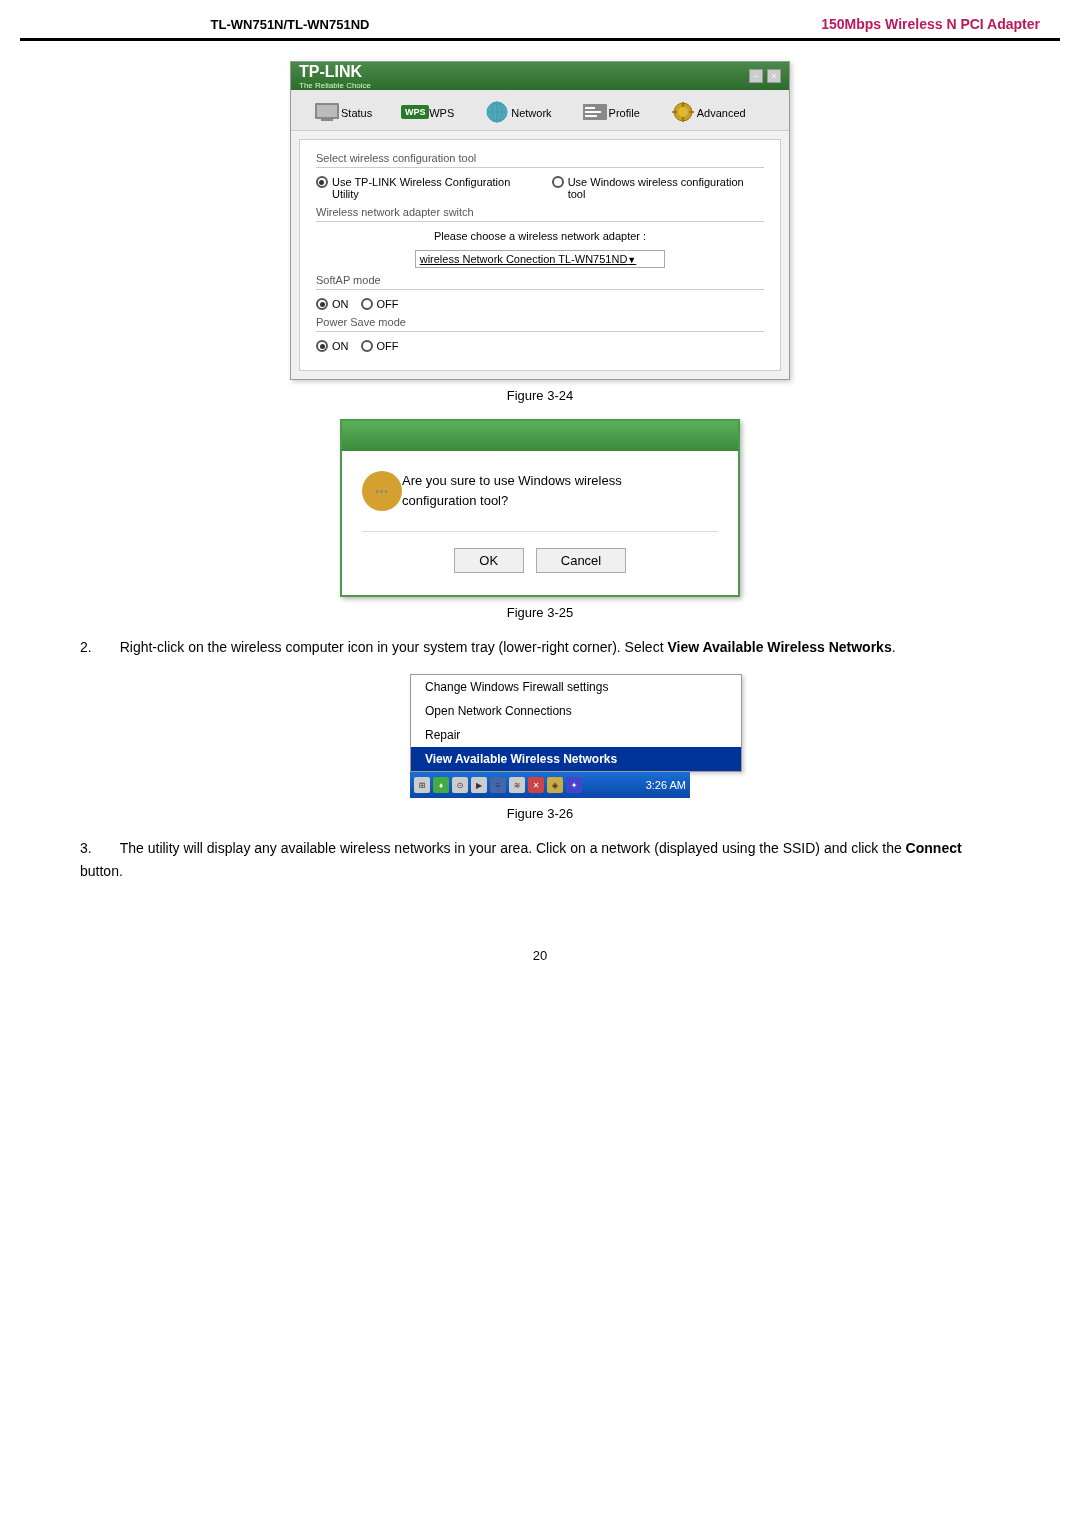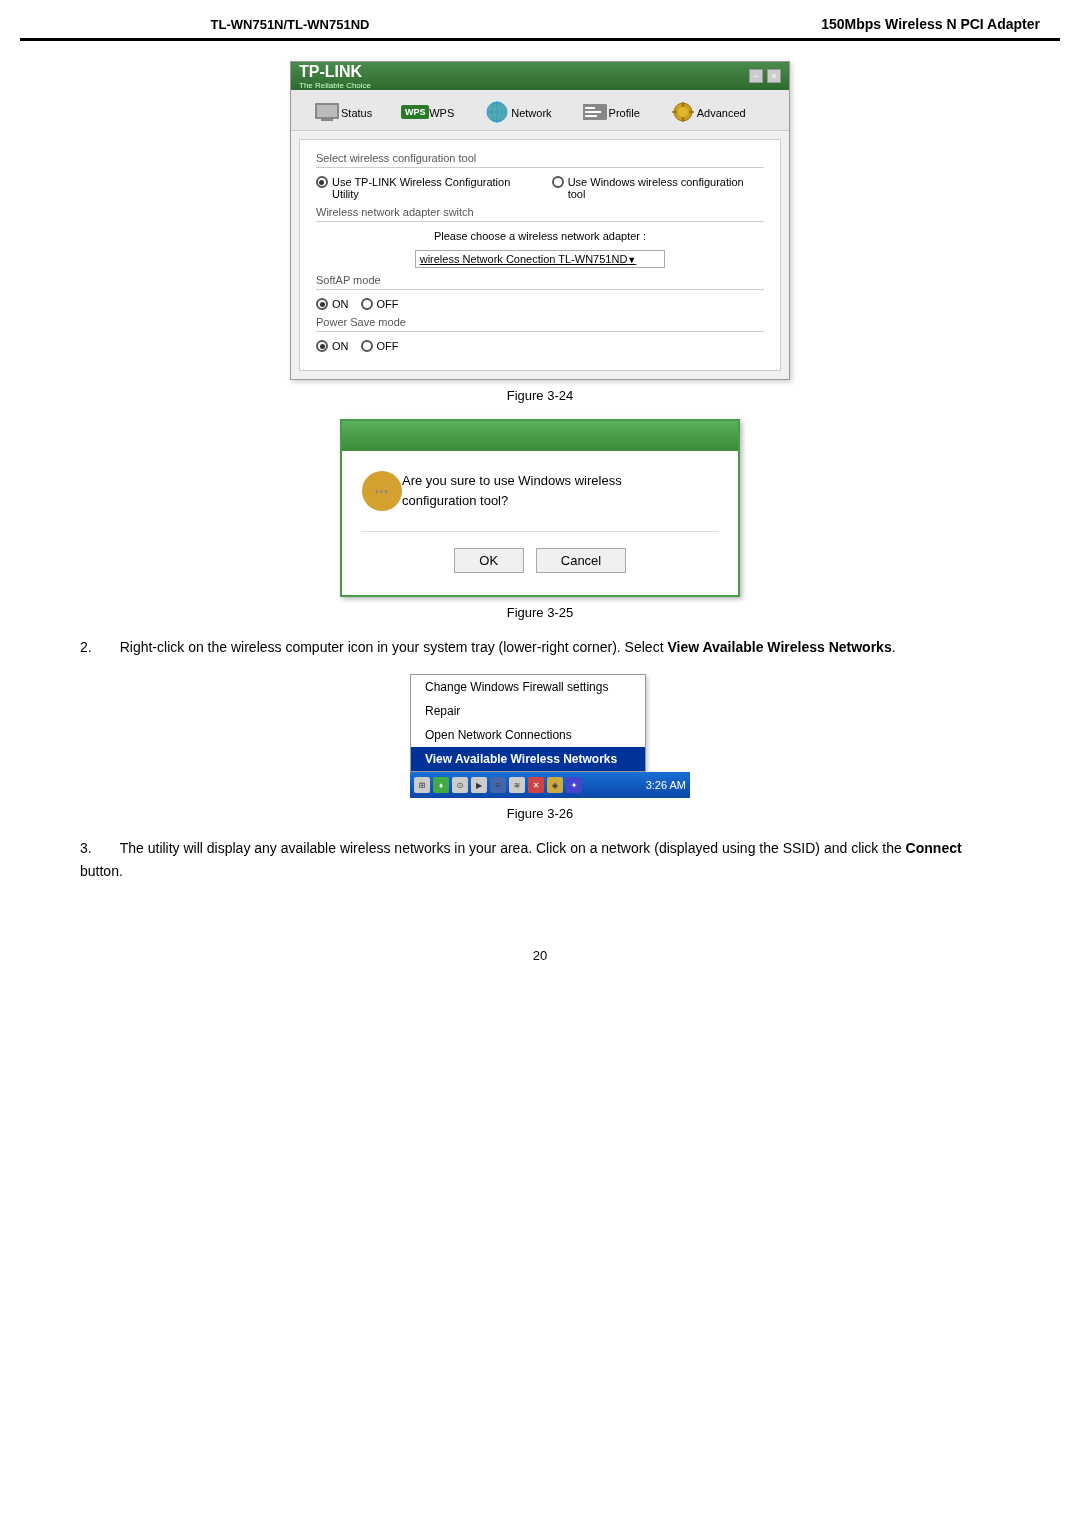--- a/index.html
+++ b/index.html
@@ -24,21 +24,21 @@
       flex: 1;
       font-size: 13px;
       font-weight: bold;
       text-align: center;
     }
     .page-header-right {
       flex: 1;
       font-size: 14px;
       font-weight: bold;
       text-align: right;
-      color: #000000;
+      color: #be185d;
     }
 
     
     .content {
       padding: 20px 80px;
     }
 
     
     .figure-caption {
       text-align: center;
@@ -258,21 +258,21 @@
     
     .context-menu-wrapper {
       width: 380px;
       margin: 0 auto 8px auto;
       position: relative;
     }
     .context-menu {
       border: 1px solid #999;
       background: #fff;
       box-shadow: 2px 2px 4px rgba(0,0,0,0.2);
-      width: 236px;
+      width: 332px;
       margin-left: 60px;
     }
     .context-menu-item {
       padding: 5px 14px;
       font-size: 12px;
       cursor: pointer;
       white-space: nowrap;
     }
     .context-menu-item.highlighted {
       background: #003399;
@@ -502,22 +502,22 @@
   <div class="para">
     <span class="list-num">2.</span>
     <span class="para-content">
       <span>Right-click on the wireless computer icon in your system tray (lower-right corner). Select </span><span class="bold-text">View Available Wireless Networks</span><span>.</span>
     </span>
   </div>
 
   <div class="context-menu-wrapper">
     <div class="context-menu">
       <div class="context-menu-item">Change Windows Firewall settings</div>
+      <div class="context-menu-item">Open Network Connections</div>
       <div class="context-menu-item">Repair</div>
-      <div class="context-menu-item">Open Network Connections</div>
       <div class="context-menu-item highlighted">View Available Wireless Networks</div>
     </div>
 
     <div class="taskbar">
       <div class="taskbar-icons">
         <div class="taskbar-icon">⊞</div>
         <div class="taskbar-icon" style="background:#4a4; color:white;">♦</div>
         <div class="taskbar-icon">⊙</div>
         <div class="taskbar-icon">▶</div>
         <div class="taskbar-icon" style="background:#46a;">≡</div>

